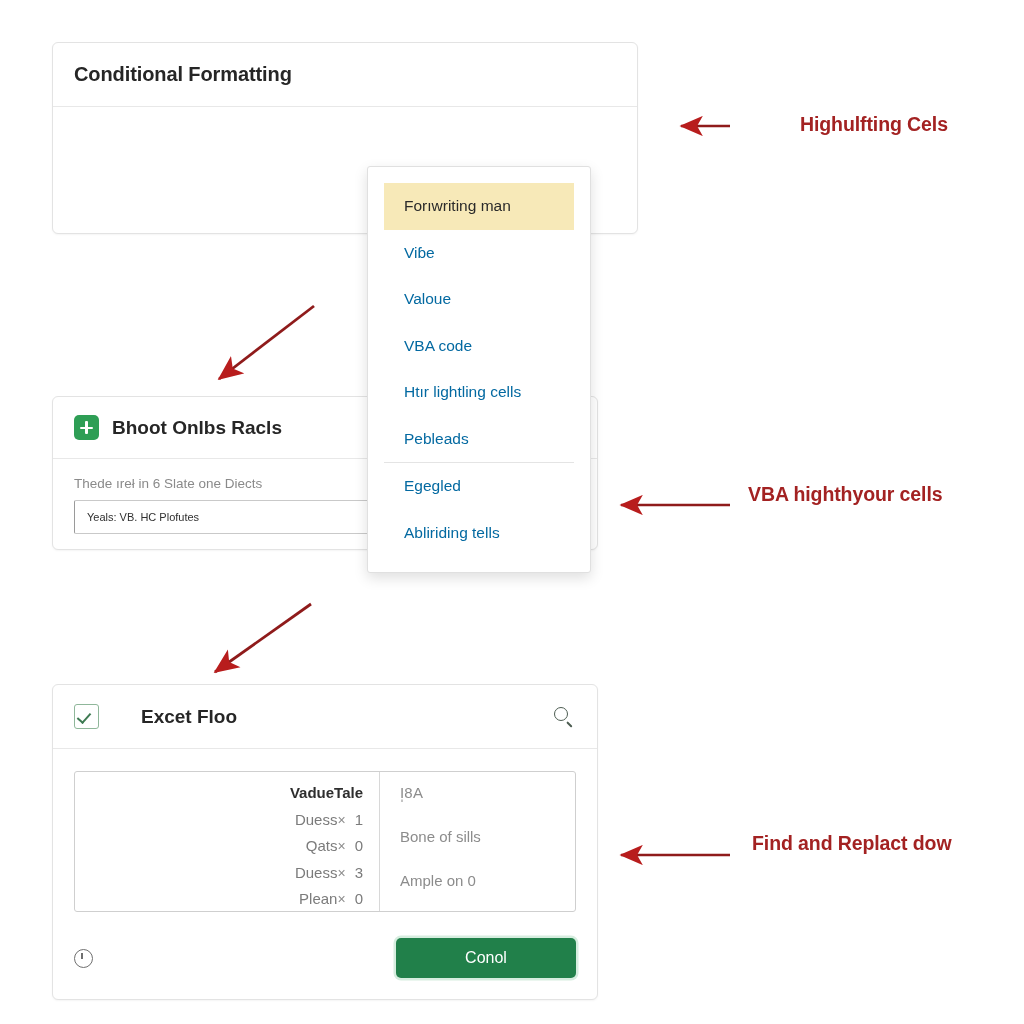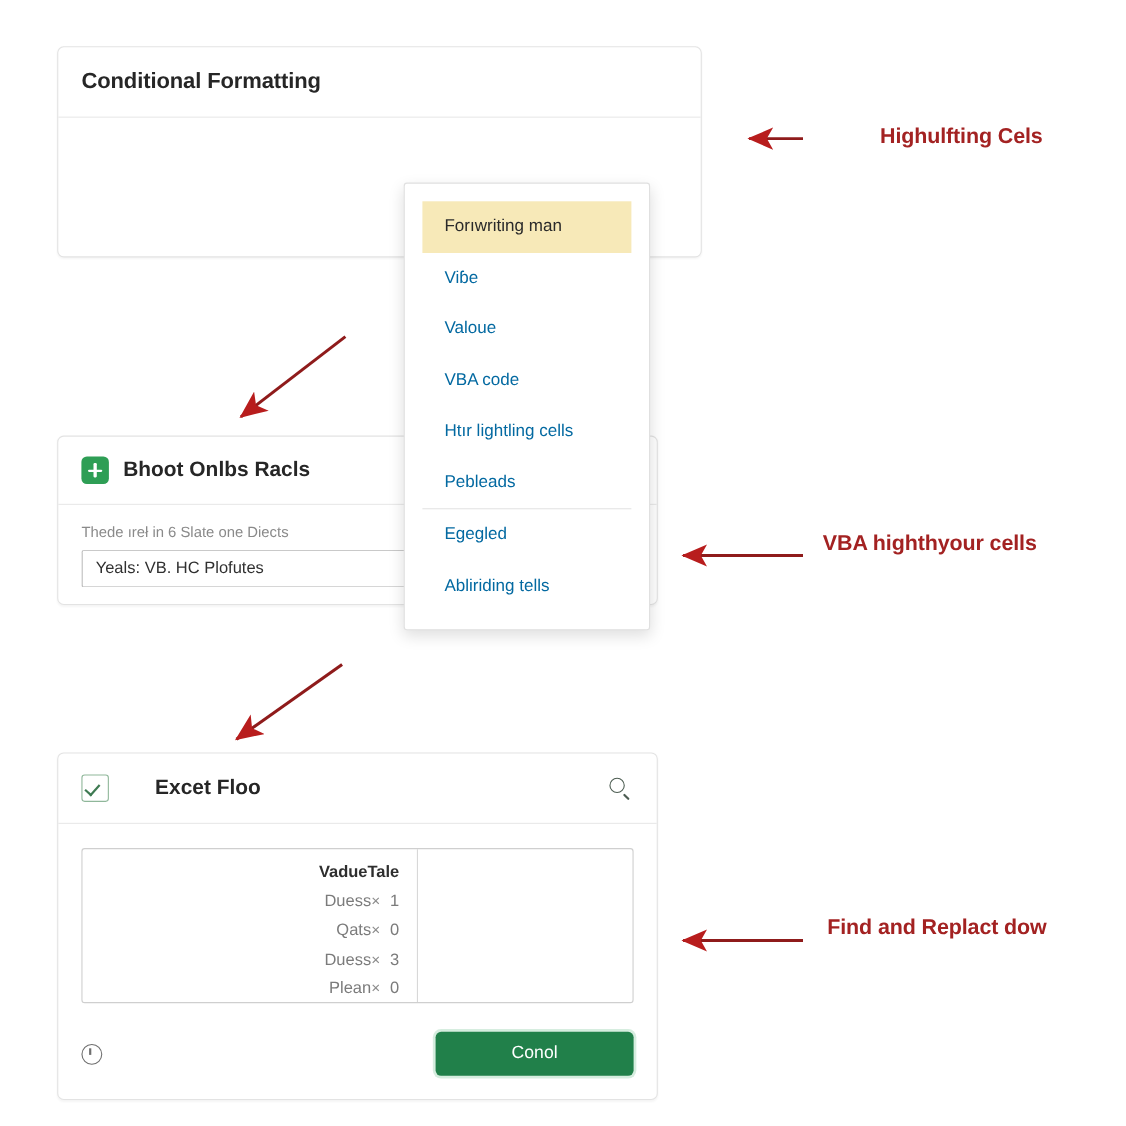--- a/index.html
+++ b/index.html
@@ -196,21 +196,21 @@
   .text-input {
     height: 34px;
     border: 1px solid #c9c9c9;
     border-left: 1.6px solid #9a9a9a;
     border-radius: 2px;
     background: #ffffff;
     display: flex;
     align-items: center;
     padding: 0 12px;
     box-sizing: border-box;
-    font-size: 15px;
+    font-size: 11px;
     color: #303030;
     width: 470px;
   }
 
   
   #card-excel {
     left: 52px;
     top: 684px;
     width: 546px;
     height: 316px;
@@ -466,20 +466,25 @@
           </div>
           <div class="row">
             <span>Plean</span>
             <span class="qty">
               <span class="times">×</span>
               <span>0</span>
             </span>
           </div>
         </div>
 
+        <div class="panel-right">
+          <div class="right-line first">I̩8A</div>
+          <div class="right-line">Bone of sills</div>
+          <div class="right-line">Ample on 0</div>
+        </div>
 
       </div>
 
       <div class="footer-bar">
         <span class="clock-icon"></span>
         <button class="primary-btn">Conol</button>
       </div>
     </div>
   </section>
 

